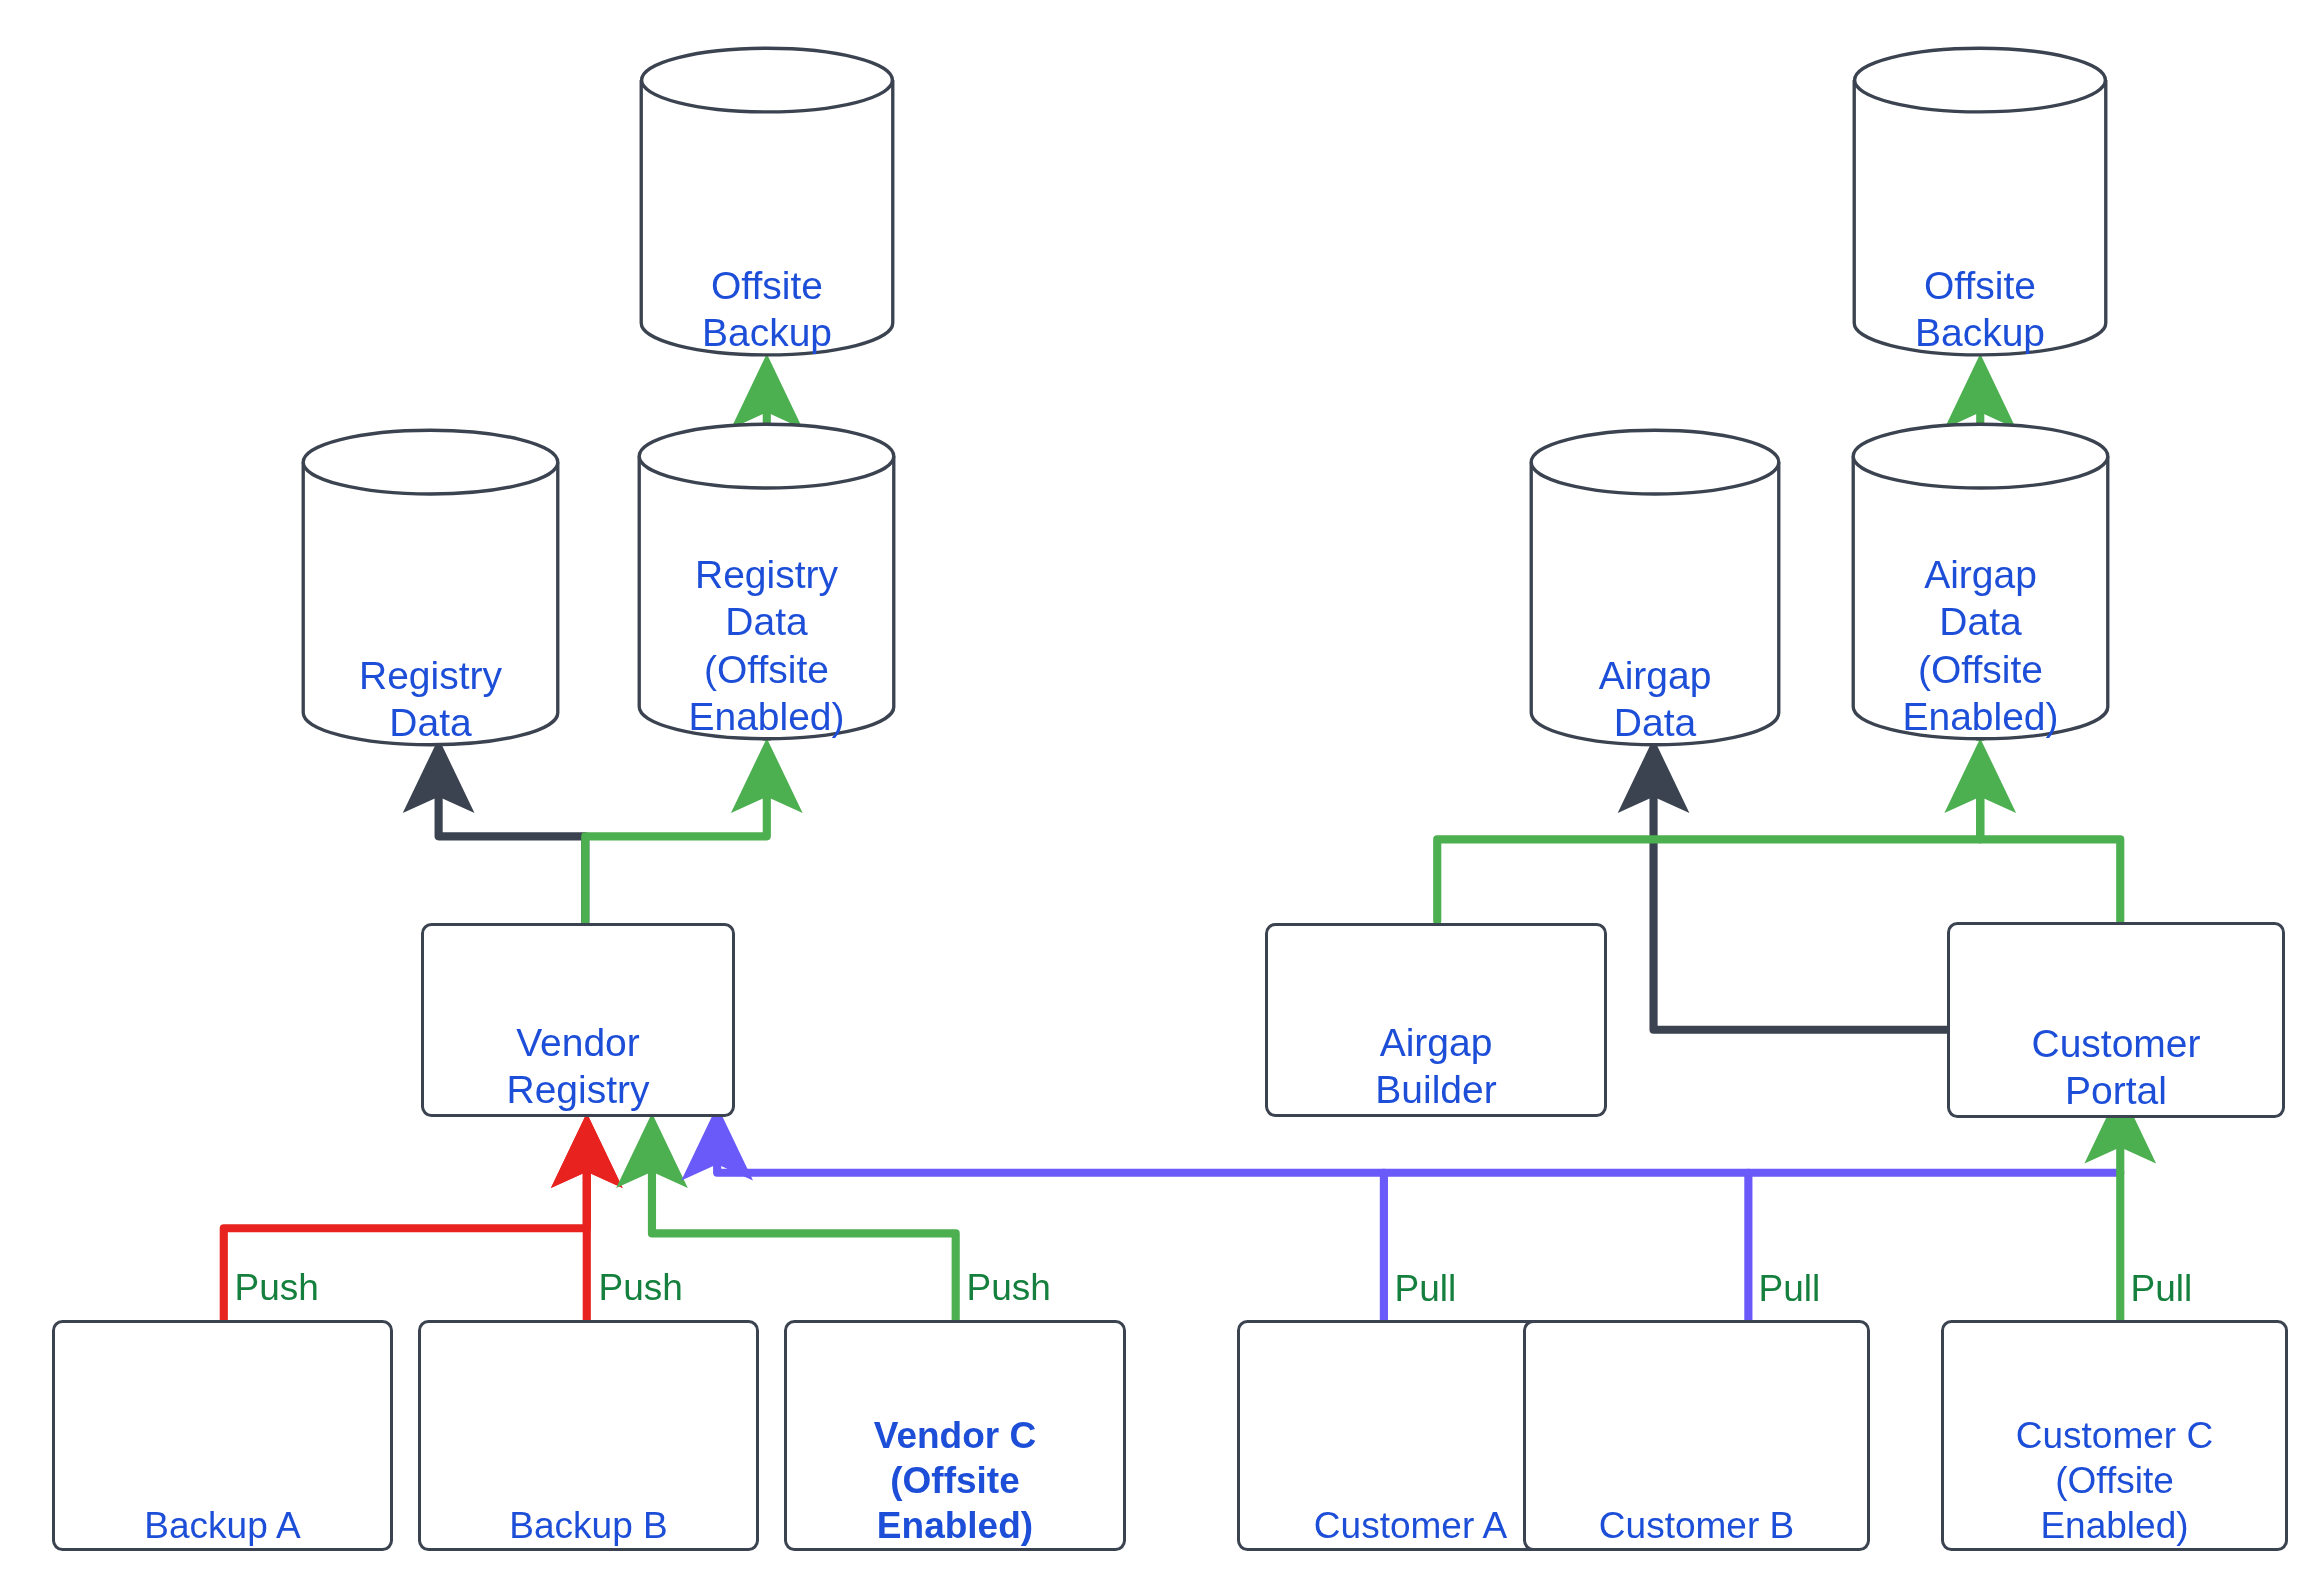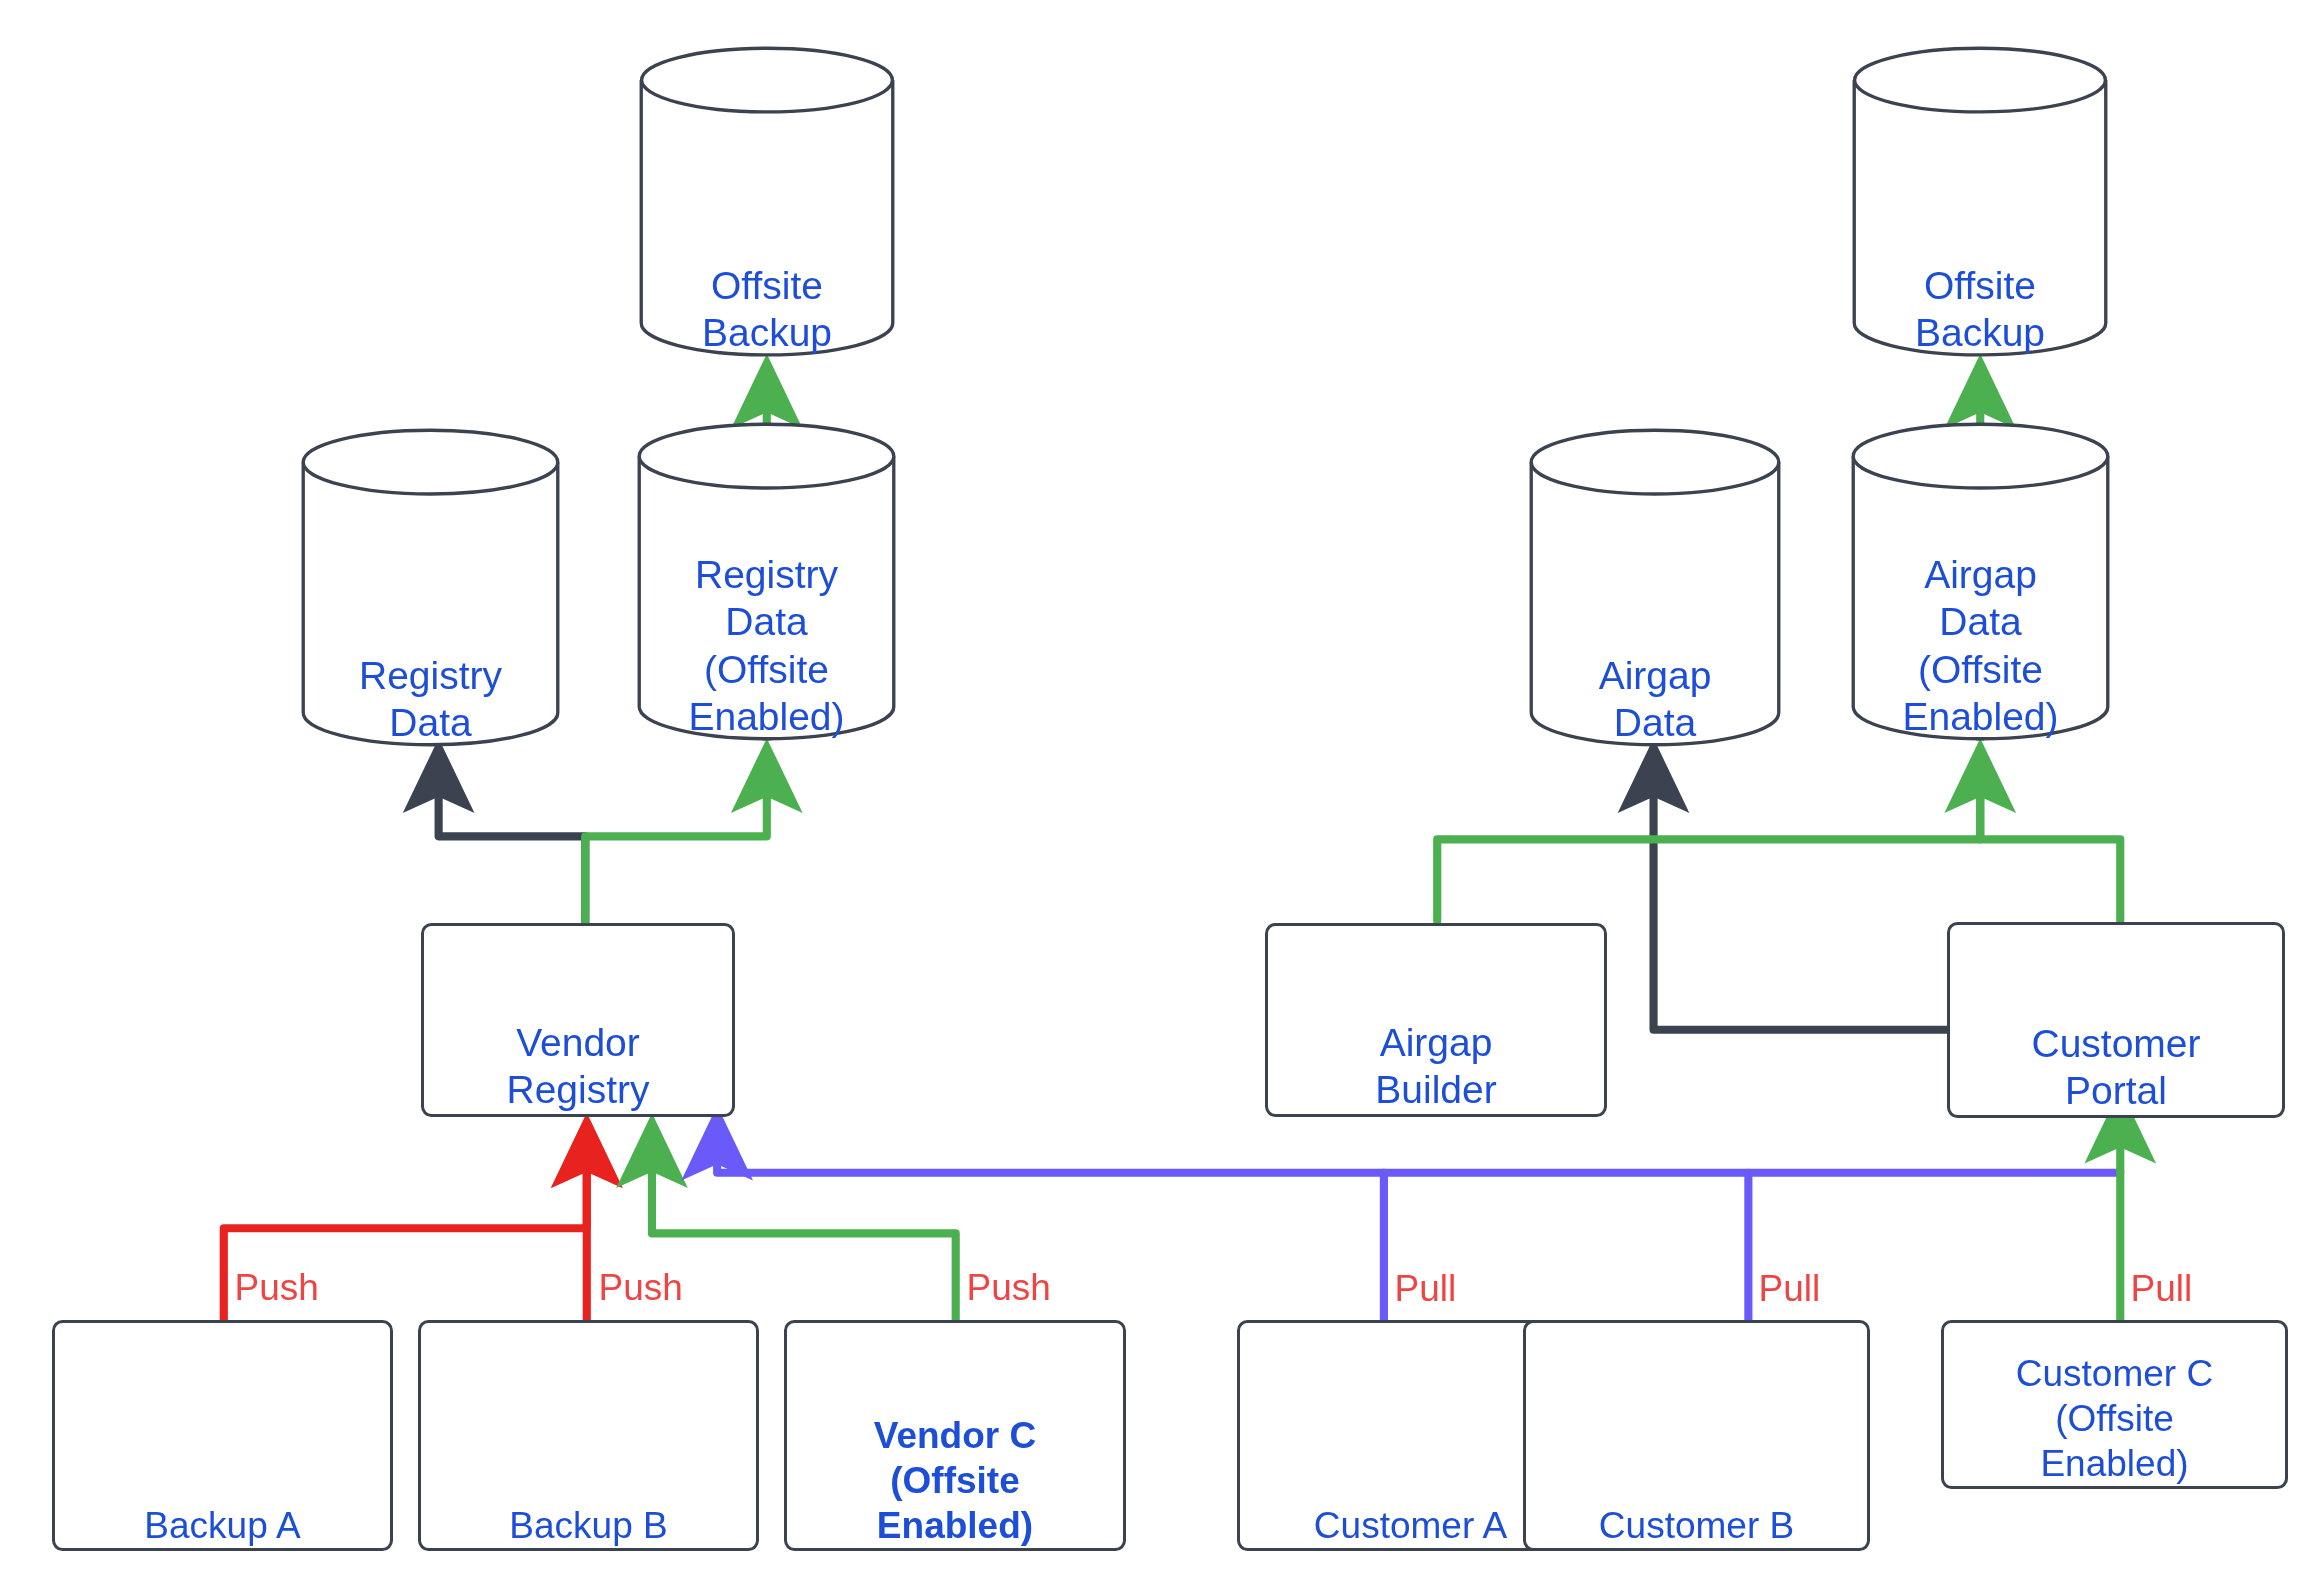--- a/index.html
+++ b/index.html
@@ -50,21 +50,21 @@
   }
   .cyl .cyl-label {
     position: relative;
     z-index: 2;
     width: 100%;
     padding: 0 7.4px;
     box-sizing: border-box;
   }
   .edge-label {
     position: absolute;
-    color: #ef4444;
+    color: #15803d;
     white-space: nowrap;
     z-index: 4;
     background: #ffffff;
     padding: 0 1.5px;
   }
   .fs-big { font-size: 39px; }
   .fs-mid { font-size: 37px; }
 </style>
 </head>
 <body>
@@ -188,21 +188,21 @@
   <div class="node rect fs-mid" style="left:418px; top:1320px; width:341px; height:231px;">Backup B</div>
 
   <div class="node rect fs-mid" style="left:784px; top:1320px; width:342px; height:231px; white-space:pre-line;font-weight:bold;">Vendor C
 (Offsite
 Enabled)</div>
 
   <div class="node rect fs-mid" style="left:1209px; top:1320px; width:347px; height:231px;margin-left:28px;">Customer A</div>
 
   <div class="node rect fs-mid" style="left:1523px; top:1320px; width:347px; height:231px;">Customer B</div>
 
-  <div class="node rect fs-mid" style="left:1941px; top:1320px; width:347px; height:169px; white-space:pre-line;">Customer C
+  <div class="node rect fs-mid" style="left:1941px; top:1320px; width:347px; height:231px; white-space:pre-line;">Customer C
 (Offsite
 Enabled)</div>
 
   <div class="edge-label fs-mid" style="left:233px; top:1267px;">Push</div>
 
   <div class="edge-label fs-mid" style="left:597px; top:1267px;">Push</div>
 
   <div class="edge-label fs-mid" style="left:965px; top:1267px;">Push</div>
 
   <div class="edge-label fs-mid" style="left:1393px; top:1268px;">Pull</div>

